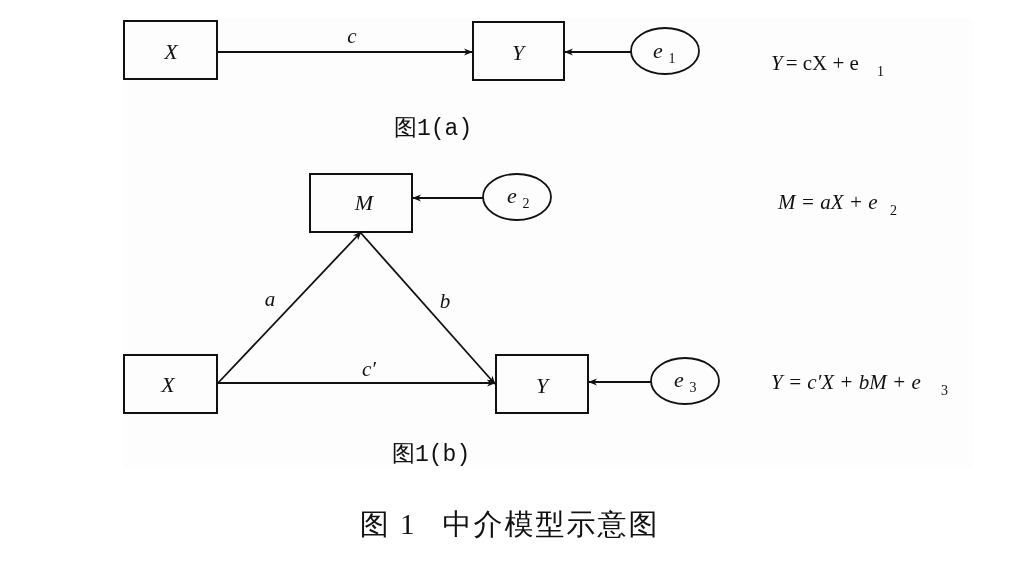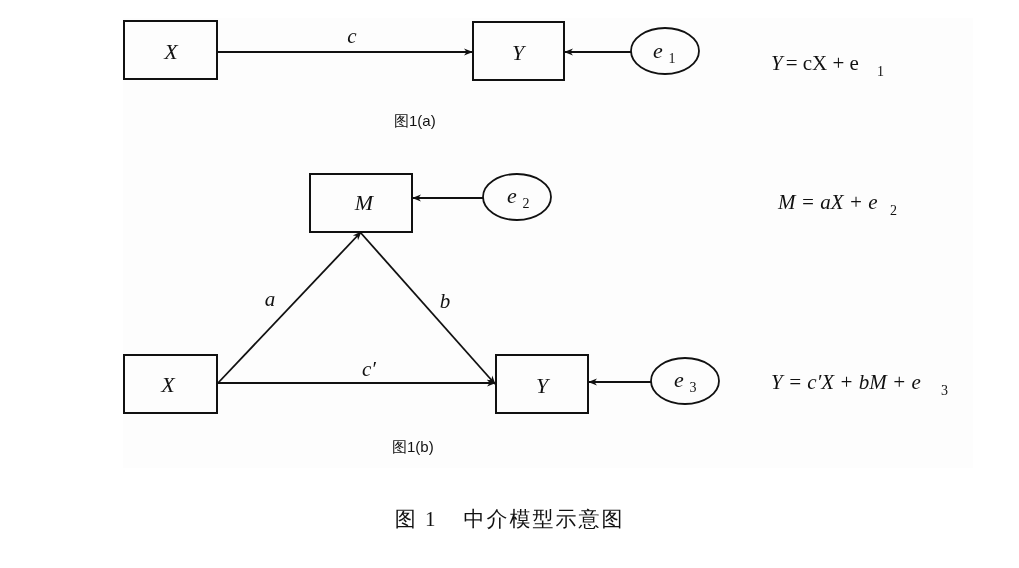--- a/index.html
+++ b/index.html
@@ -4,22 +4,22 @@
   <style>
     html, body { margin: 0; padding: 0; background: #ffffff; }
     body { width: 1019px; height: 568px; position: relative; overflow: hidden; font-family: "Liberation Serif", serif; color: #111; }
     .panel-bg { position: absolute; left: 123px; top: 18px; width: 850px; height: 450px; background: #fdfdfd; }
     svg.diagram { position: absolute; left: 0; top: 0; width: 1019px; height: 568px; }
     .node-label, .edge-label, .eq { font-family: "Liberation Serif", serif; font-style: italic; fill: #111; }
     .node-label { font-size: 22px; }
     .edge-label { font-size: 21px; }
     .eq { font-size: 21px; }
     .sub { font-size: 14px; font-style: normal; }
-    .sub-label { position: absolute; font-family: Liberation Sans, sans-serif; font-size: 15px; color: #111; }
-    .caption { position: absolute; left: 0; width: 1019px; top: 505px; text-align: center; font-family: "Liberation Serif", serif; font-size: 21px; color: #111; letter-spacing: 2px; }
+    .sub-label { position: absolute; font-family: Liberation Mono, monospace; font-size: 23px; color: #111; }
+    .caption { position: absolute; left: 0; width: 1019px; top: 505px; text-align: center; font-family: "Liberation Serif", serif; font-size: 29px; color: #111; letter-spacing: 2px; }
     .caption .num { margin-right: 26px; }
   </style>
 </head>
 <body>
 
 <div class="panel-bg"></div>
 
 <svg class="diagram" viewBox="0 0 1019 568">
   <defs>
     <marker id="arrow" viewBox="0 0 10 10" refX="9" refY="5" markerWidth="9" markerHeight="9" orient="auto-start-reverse" markerUnits="userSpaceOnUse">

